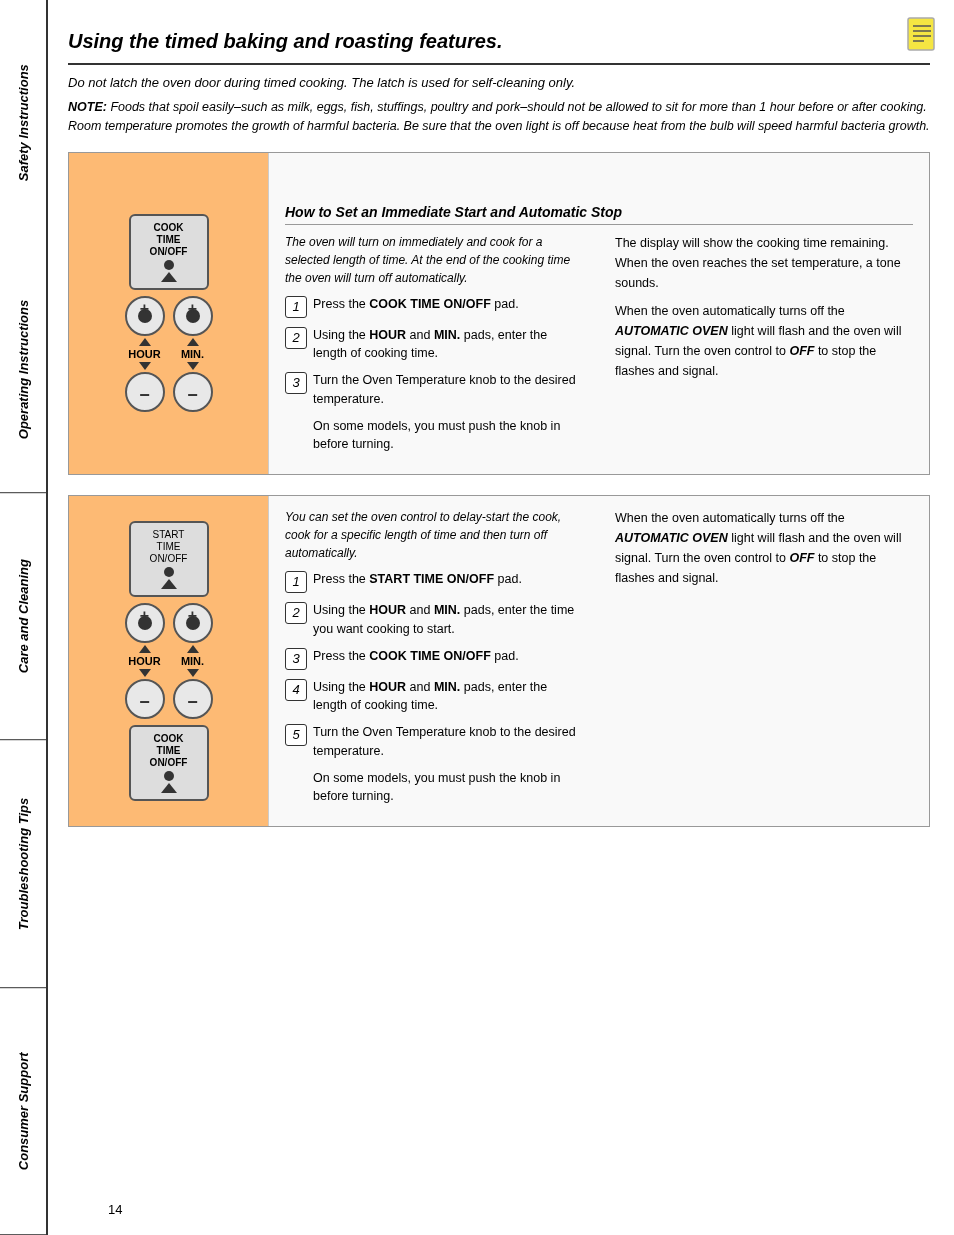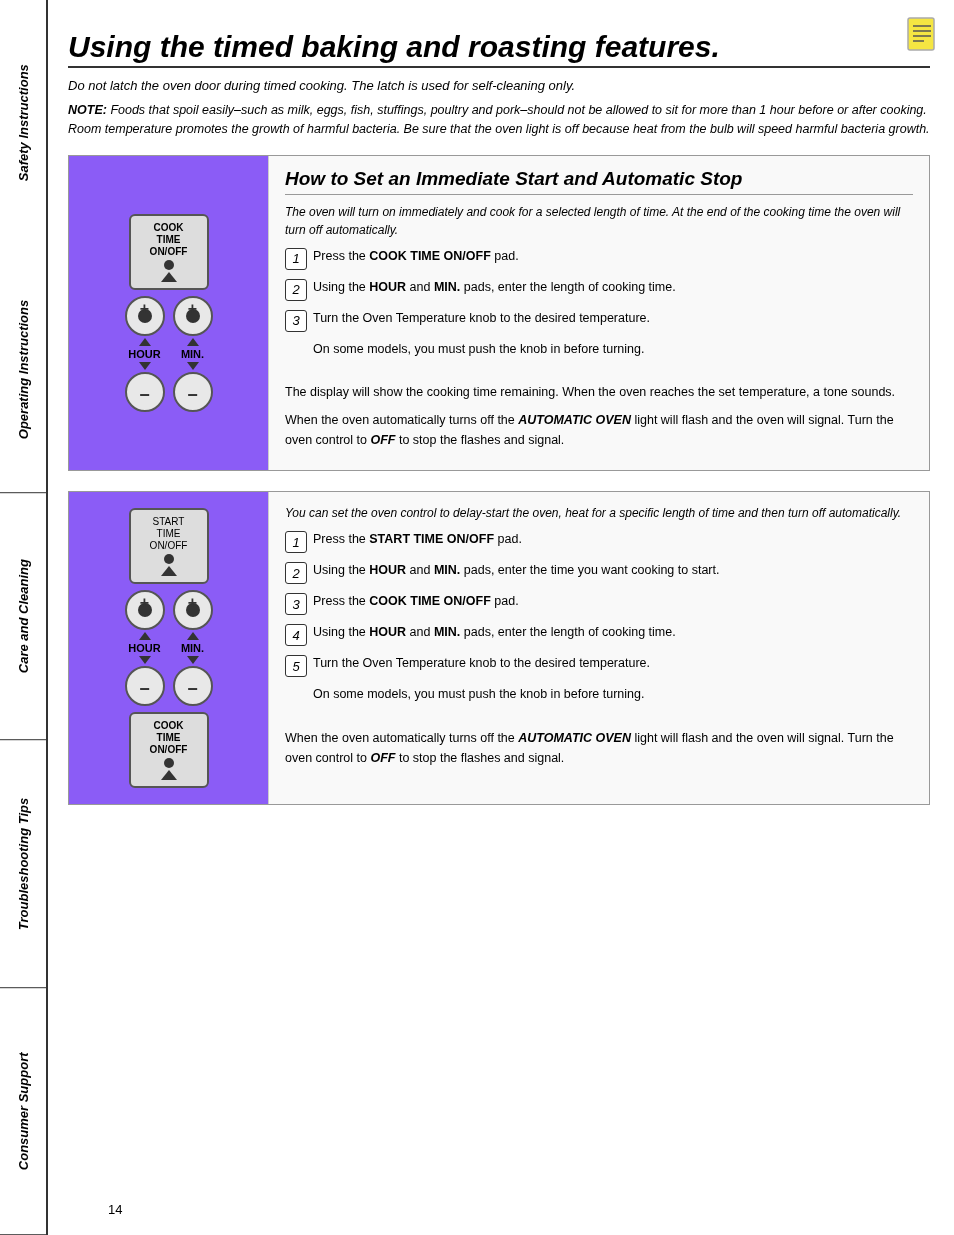--- a/index.html
+++ b/index.html
@@ -52,25 +52,25 @@
     .note-icon {
       position: absolute;
       top: 16px;
       right: 16px;
       width: 32px;
       height: 36px;
     }
 
     
     .page-title {
-      font-size: 30px;
+      font-size: 20px;
       font-style: italic;
       font-weight: bold;
       border-bottom: 2px solid #333;
-      padding-bottom: 2px;
+      padding-bottom: 10px;
       margin-bottom: 10px;
       margin-top: 10px;
     }
 
     
     .safety-notice {
       font-style: italic;
       font-size: 13px;
       margin-bottom: 8px;
     }
@@ -94,44 +94,44 @@
 
     .section-image {
       width: 200px;
       min-width: 200px;
       padding: 16px 8px;
       display: flex;
       flex-direction: column;
       align-items: flex-end;
       justify-content: center;
       gap: 8px;
-      background: #8b5cf6;
+      background: #fdba74;
       border-right: 1px solid #ccc;
     }
 
     .section-content {
       flex: 1;
       padding: 12px 16px;
     }
 
     
     .section-heading {
-      font-size: 19px;
+      font-size: 14px;
       font-weight: bold;
       font-style: italic;
       margin-bottom: 8px;
       border-bottom: 1px solid #999;
       padding-bottom: 4px;
+      margin-top: 39px;
     }
 
     
     .section-cols {
       display: flex;
-      gap: 16px;
-      flex-direction: column;
+      gap: 32px;
     }
     .col-left { flex: 1; }
     .col-right { flex: 1; }
 
     .intro-text {
       font-style: italic;
       font-size: 12px;
       margin-bottom: 8px;
       line-height: 1.5;
     }
@@ -421,21 +421,21 @@
           <div style="font-size:10px;font-weight:bold;line-height:1.2;">COOK<br>TIME<br>ON/OFF</div>
           <div class="btn-dot"></div>
           <div class="btn-arrow-up"></div>
         </div>
       </div>
     </div>
 
     <div class="section-content">
       <div class="section-cols">
         <div class="col-left">
-          <p class="intro-text">You can set the oven control to delay-start the oven, heat for a specific length of time and then turn off automatically.</p>
+          <p class="intro-text">You can set the oven control to delay-start the cook, cook for a specific length of time and then turn off automatically.</p>
           <ul class="steps">
             <li class="step">
               <div class="step-num">
                   <em>1</em>
                 </div>
               <div class="step-text">Press the <strong>START TIME ON/OFF</strong> pad.</div>
             </li>
             <li class="step">
               <div class="step-num">
                   <em>2</em>

